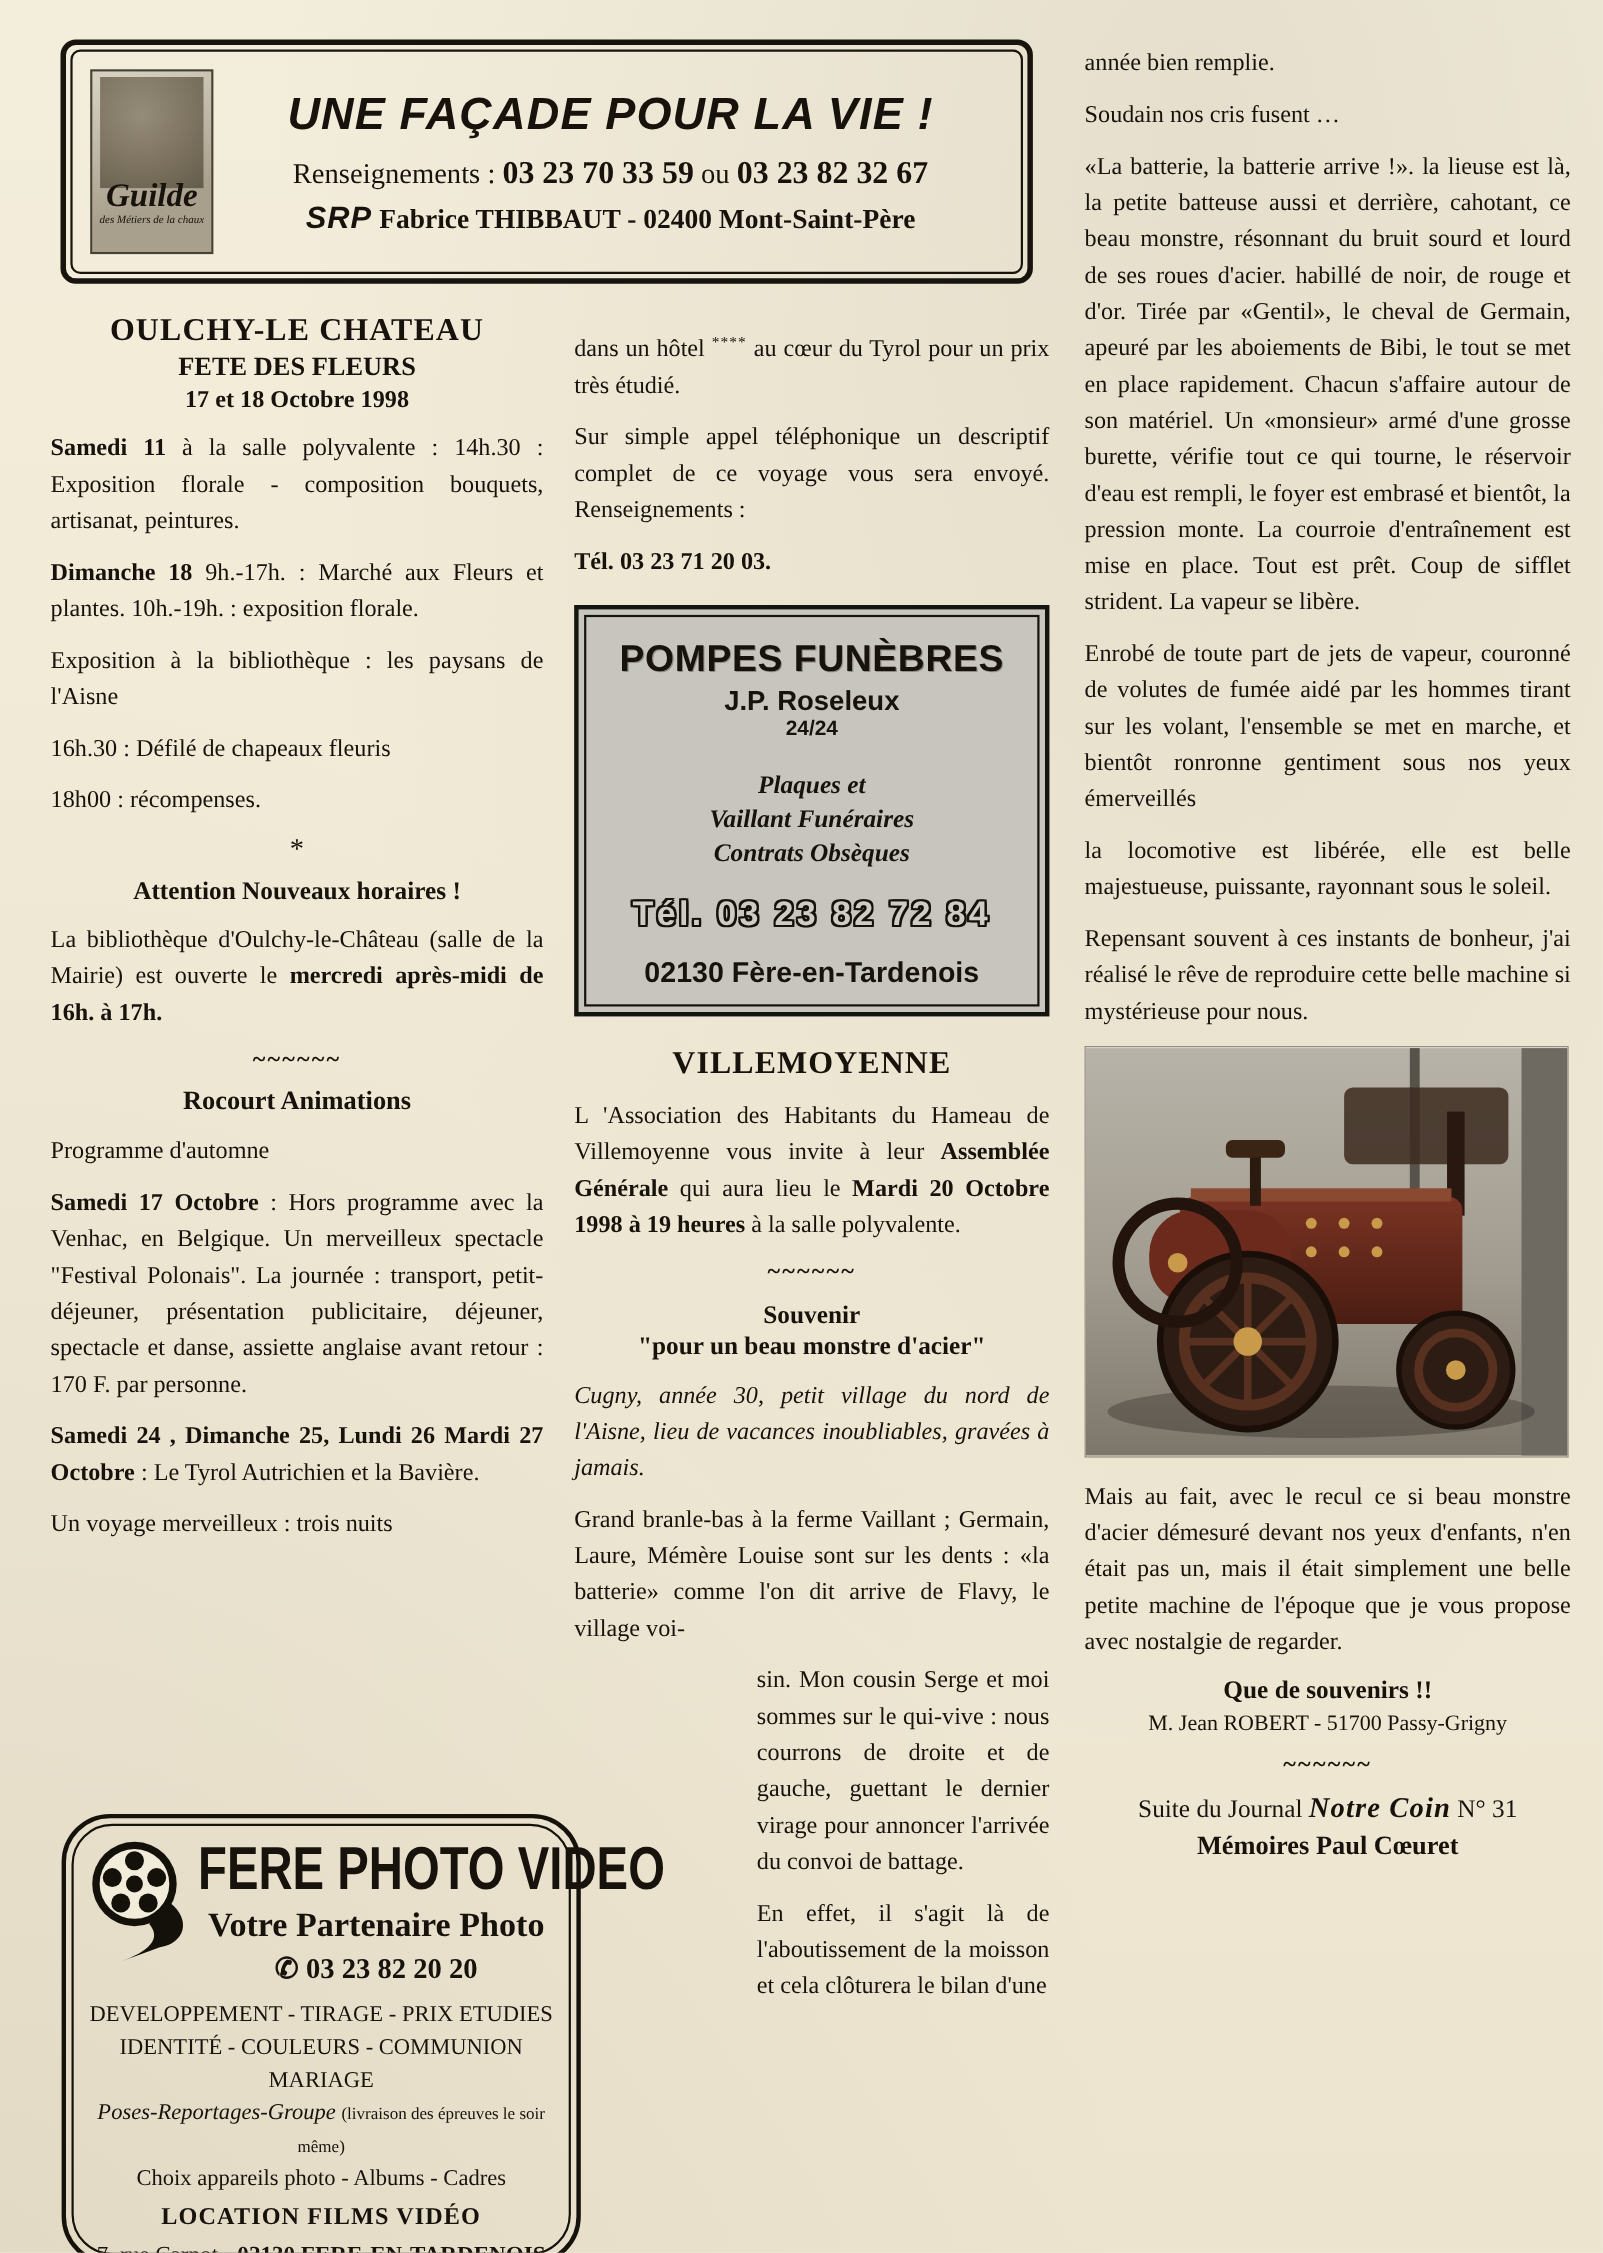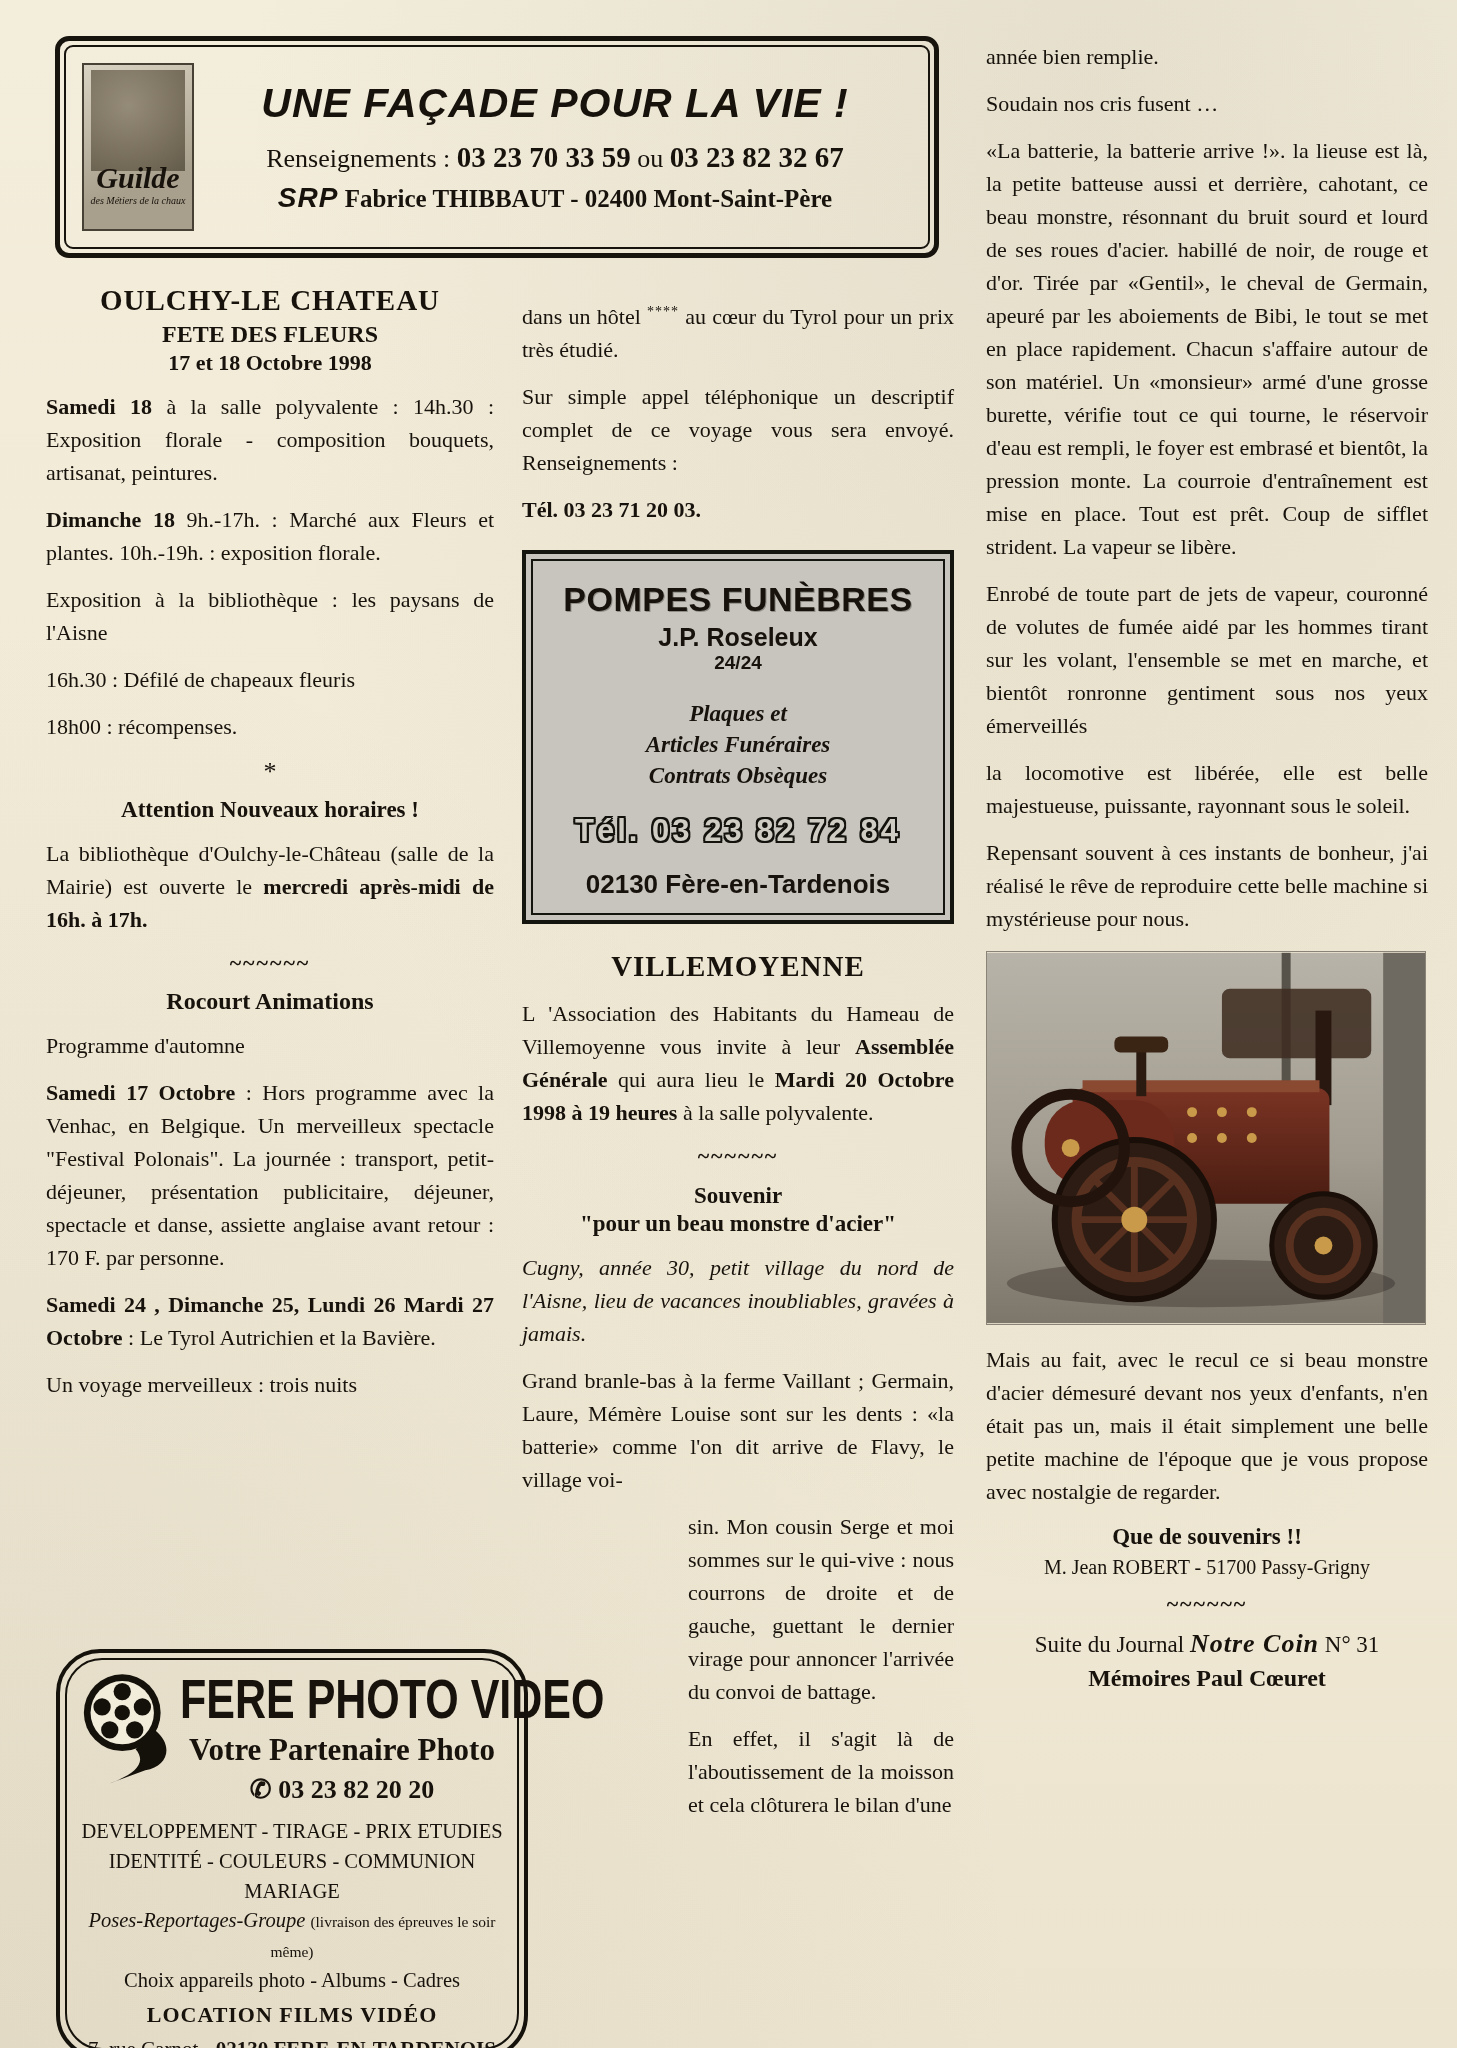--- a/index.html
+++ b/index.html
@@ -134,21 +134,21 @@
         <div class="facade-srp"><span class="srp-logo">SRP</span><span> Fabrice THIBBAUT - 02400 Mont-Saint-Père</span></div>
       </div>
     </div>
   </section>
 
   <section class="col col-left">
     <div class="h-town">OULCHY-LE CHATEAU</div>
     <div class="h-sub">FETE DES FLEURS</div>
     <div class="h-date">17 et 18 Octobre 1998</div>
 
-    <p class="just"><b>Samedi 18</b><span> à la salle polyvalente : 14h.30 : Exposition florale - composition bouquets, artisanat, peintures.</span></p>
+    <p class="just"><b>Samedi 11</b><span> à la salle polyvalente : 14h.30 : Exposition florale - composition bouquets, artisanat, peintures.</span></p>
     <p class="just"><b>Dimanche 18</b><span> 9h.-17h. : Marché aux Fleurs et plantes. 10h.-19h. : exposition florale.</span></p>
     <p class="just">Exposition à la bibliothèque : les paysans de l'Aisne</p>
     <p class="just">16h.30 : Défilé de chapeaux fleuris</p>
     <p class="just">18h00 : récompenses.</p>
     <div class="star">*</div>
 
     <div class="h-notice">Attention Nouveaux horaires !</div>
     <p class="just"><span>La bibliothèque d'Oulchy-le-Château (salle de la Mairie) est ouverte le </span><b>mercredi après-midi de 16h. à 17h.</b></p>
     <div class="sep">~~~~~~</div>
 
@@ -163,21 +163,21 @@
     <p class="just"><span>dans un hôtel </span><sup class="stars">****</sup><span> au cœur du Tyrol pour un prix très étudié.</span></p>
     <p class="just">Sur simple appel téléphonique un descriptif complet de ce voyage vous sera envoyé. Renseignements :</p>
     <p class="just bold">Tél. 03 23 71 20 03.</p>
 
     <div class="pompes">
       <div class="pompes-title">POMPES FUNÈBRES</div>
       <div class="pompes-name">J.P. Roseleux</div>
       <div class="pompes-hours">24/24</div>
       <div class="pompes-lines">
         <div class="pompes-line">Plaques et</div>
-        <div class="pompes-line">Articles Funéraires</div>
+        <div class="pompes-line">Vaillant Funéraires</div>
         <div class="pompes-line">Contrats Obsèques</div>
       </div>
       <div class="pompes-tel">Tél. 03 23 82 72 84</div>
       <div class="pompes-city">02130 Fère-en-Tardenois</div>
     </div>
 
     <div class="h-villemoyenne">VILLEMOYENNE</div>
     <p class="just"><span>L 'Association des Habitants du Hameau de Villemoyenne vous invite à leur </span><b>Assemblée Générale</b><span> qui aura lieu le </span><b>Mardi 20 Octobre 1998 à 19 heures</b><span> à la salle polyvalente.</span></p>
     <div class="sep">~~~~~~</div>
 

